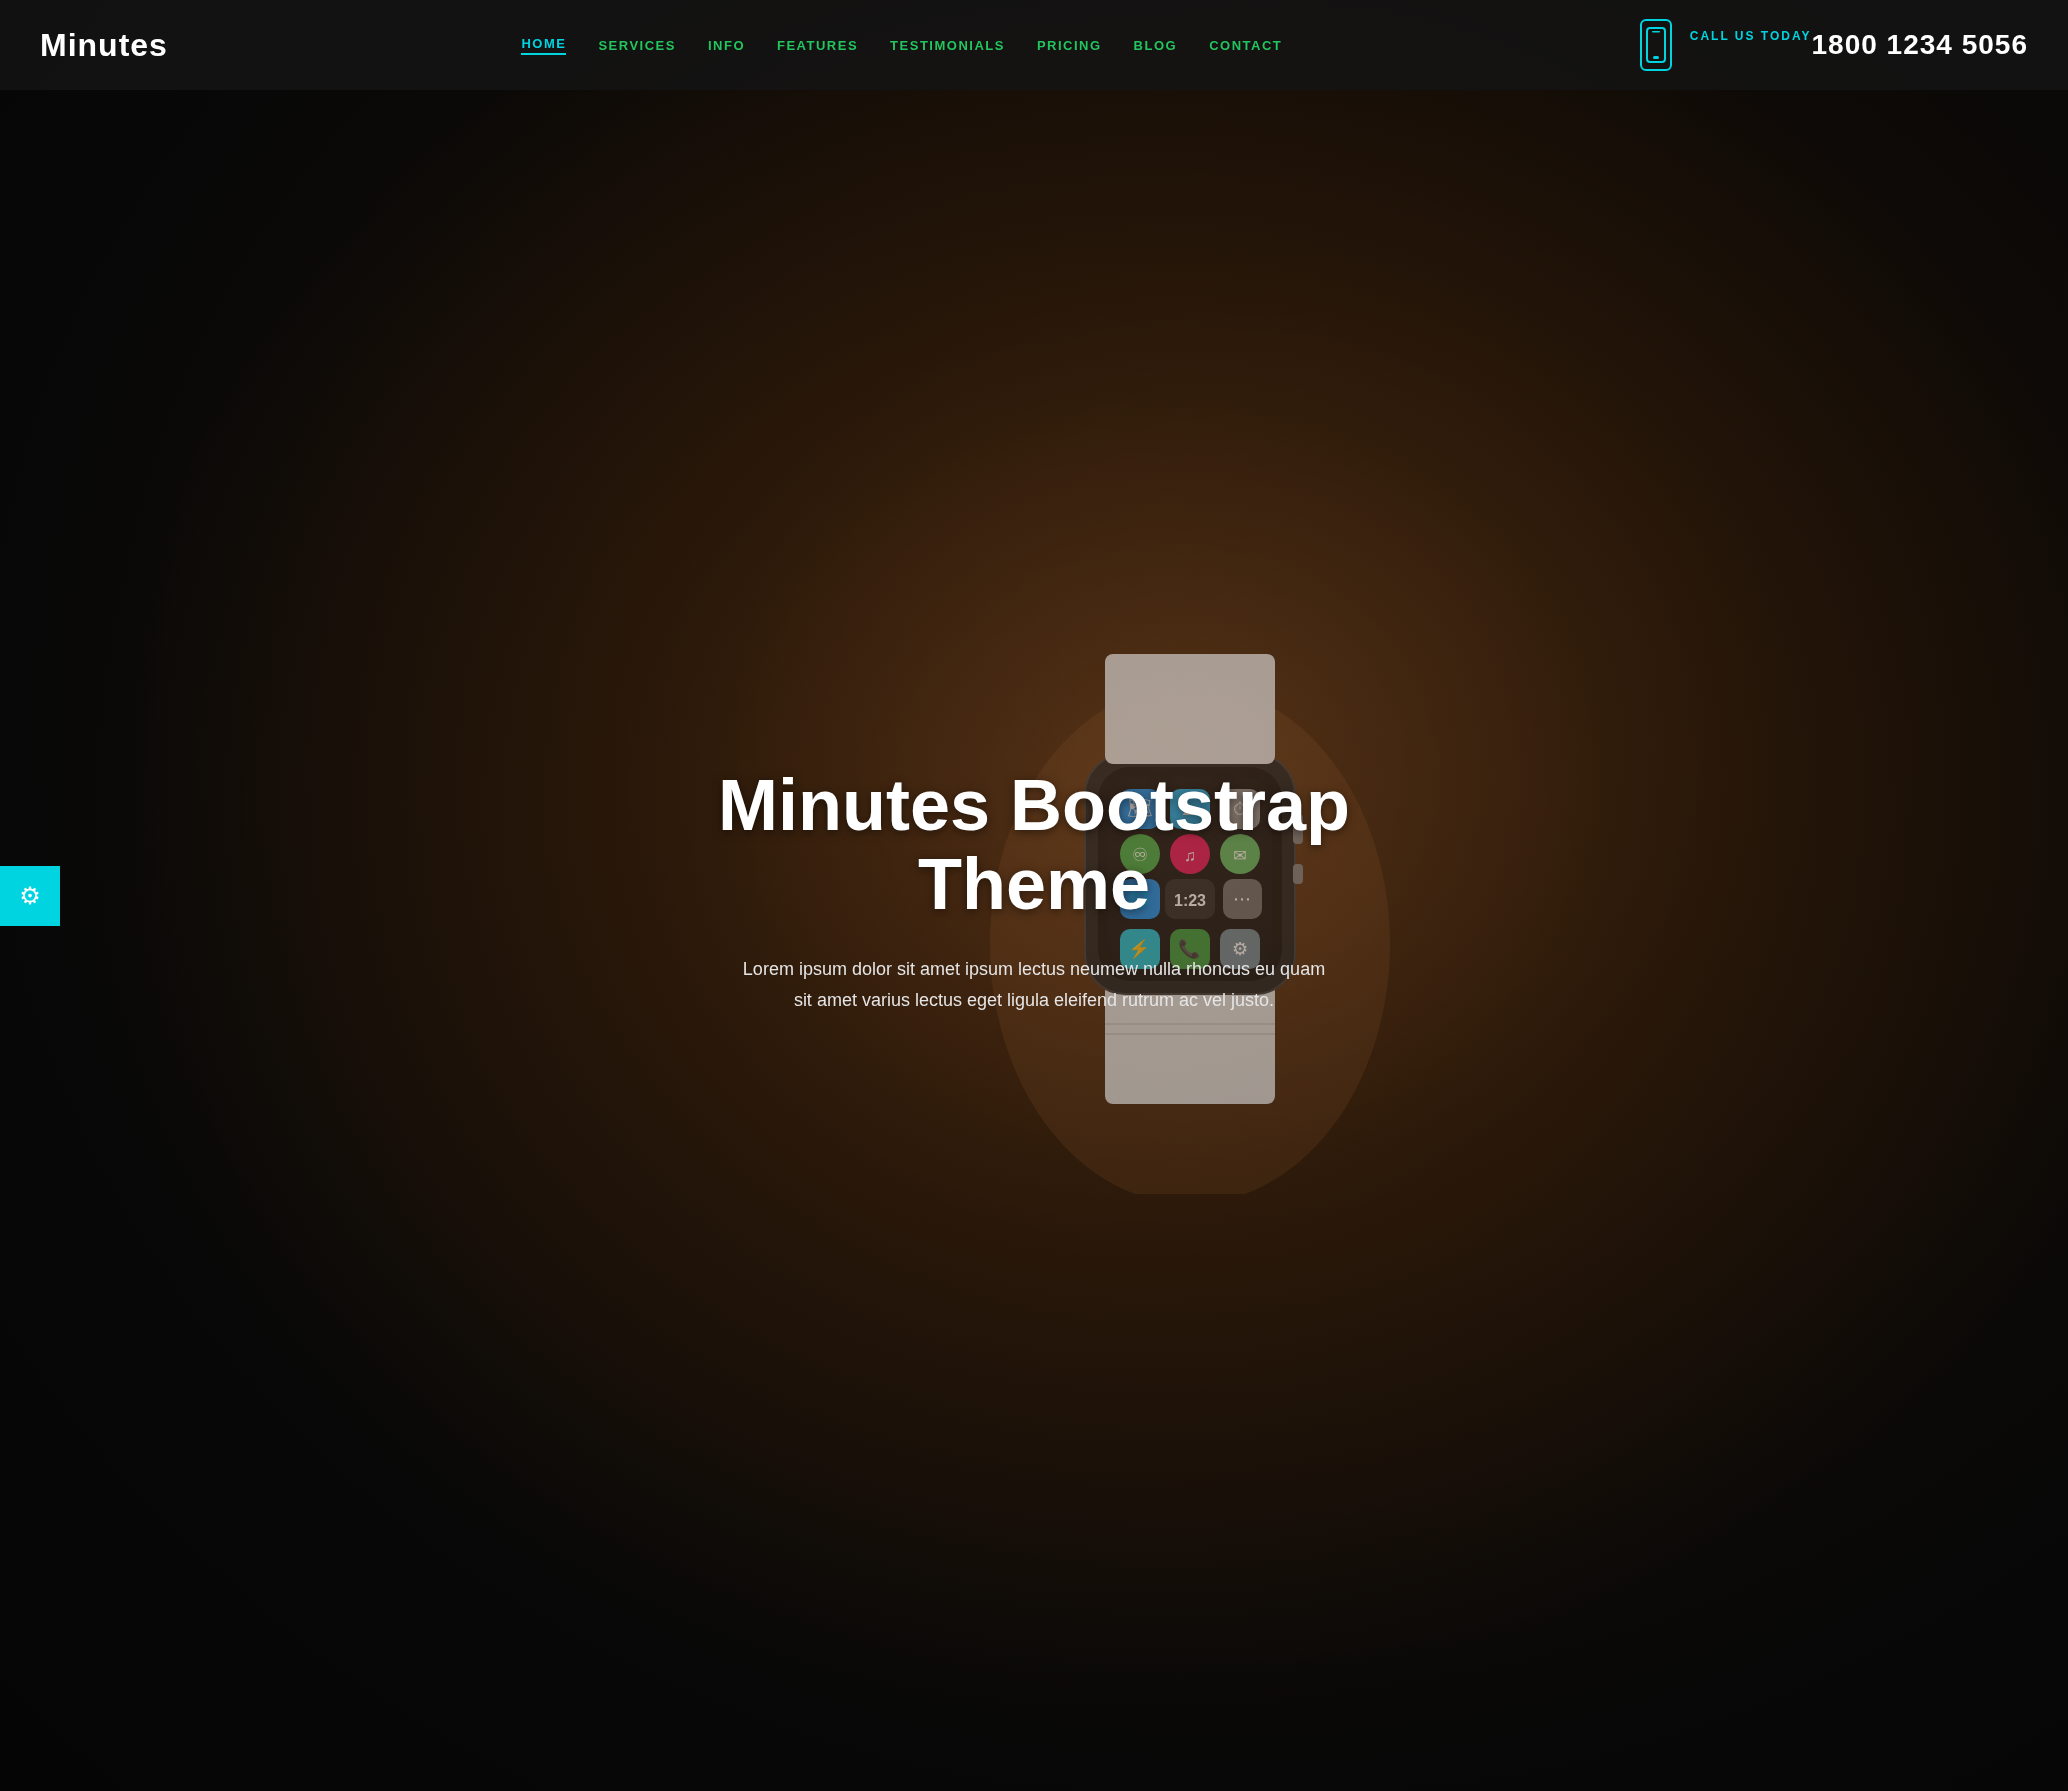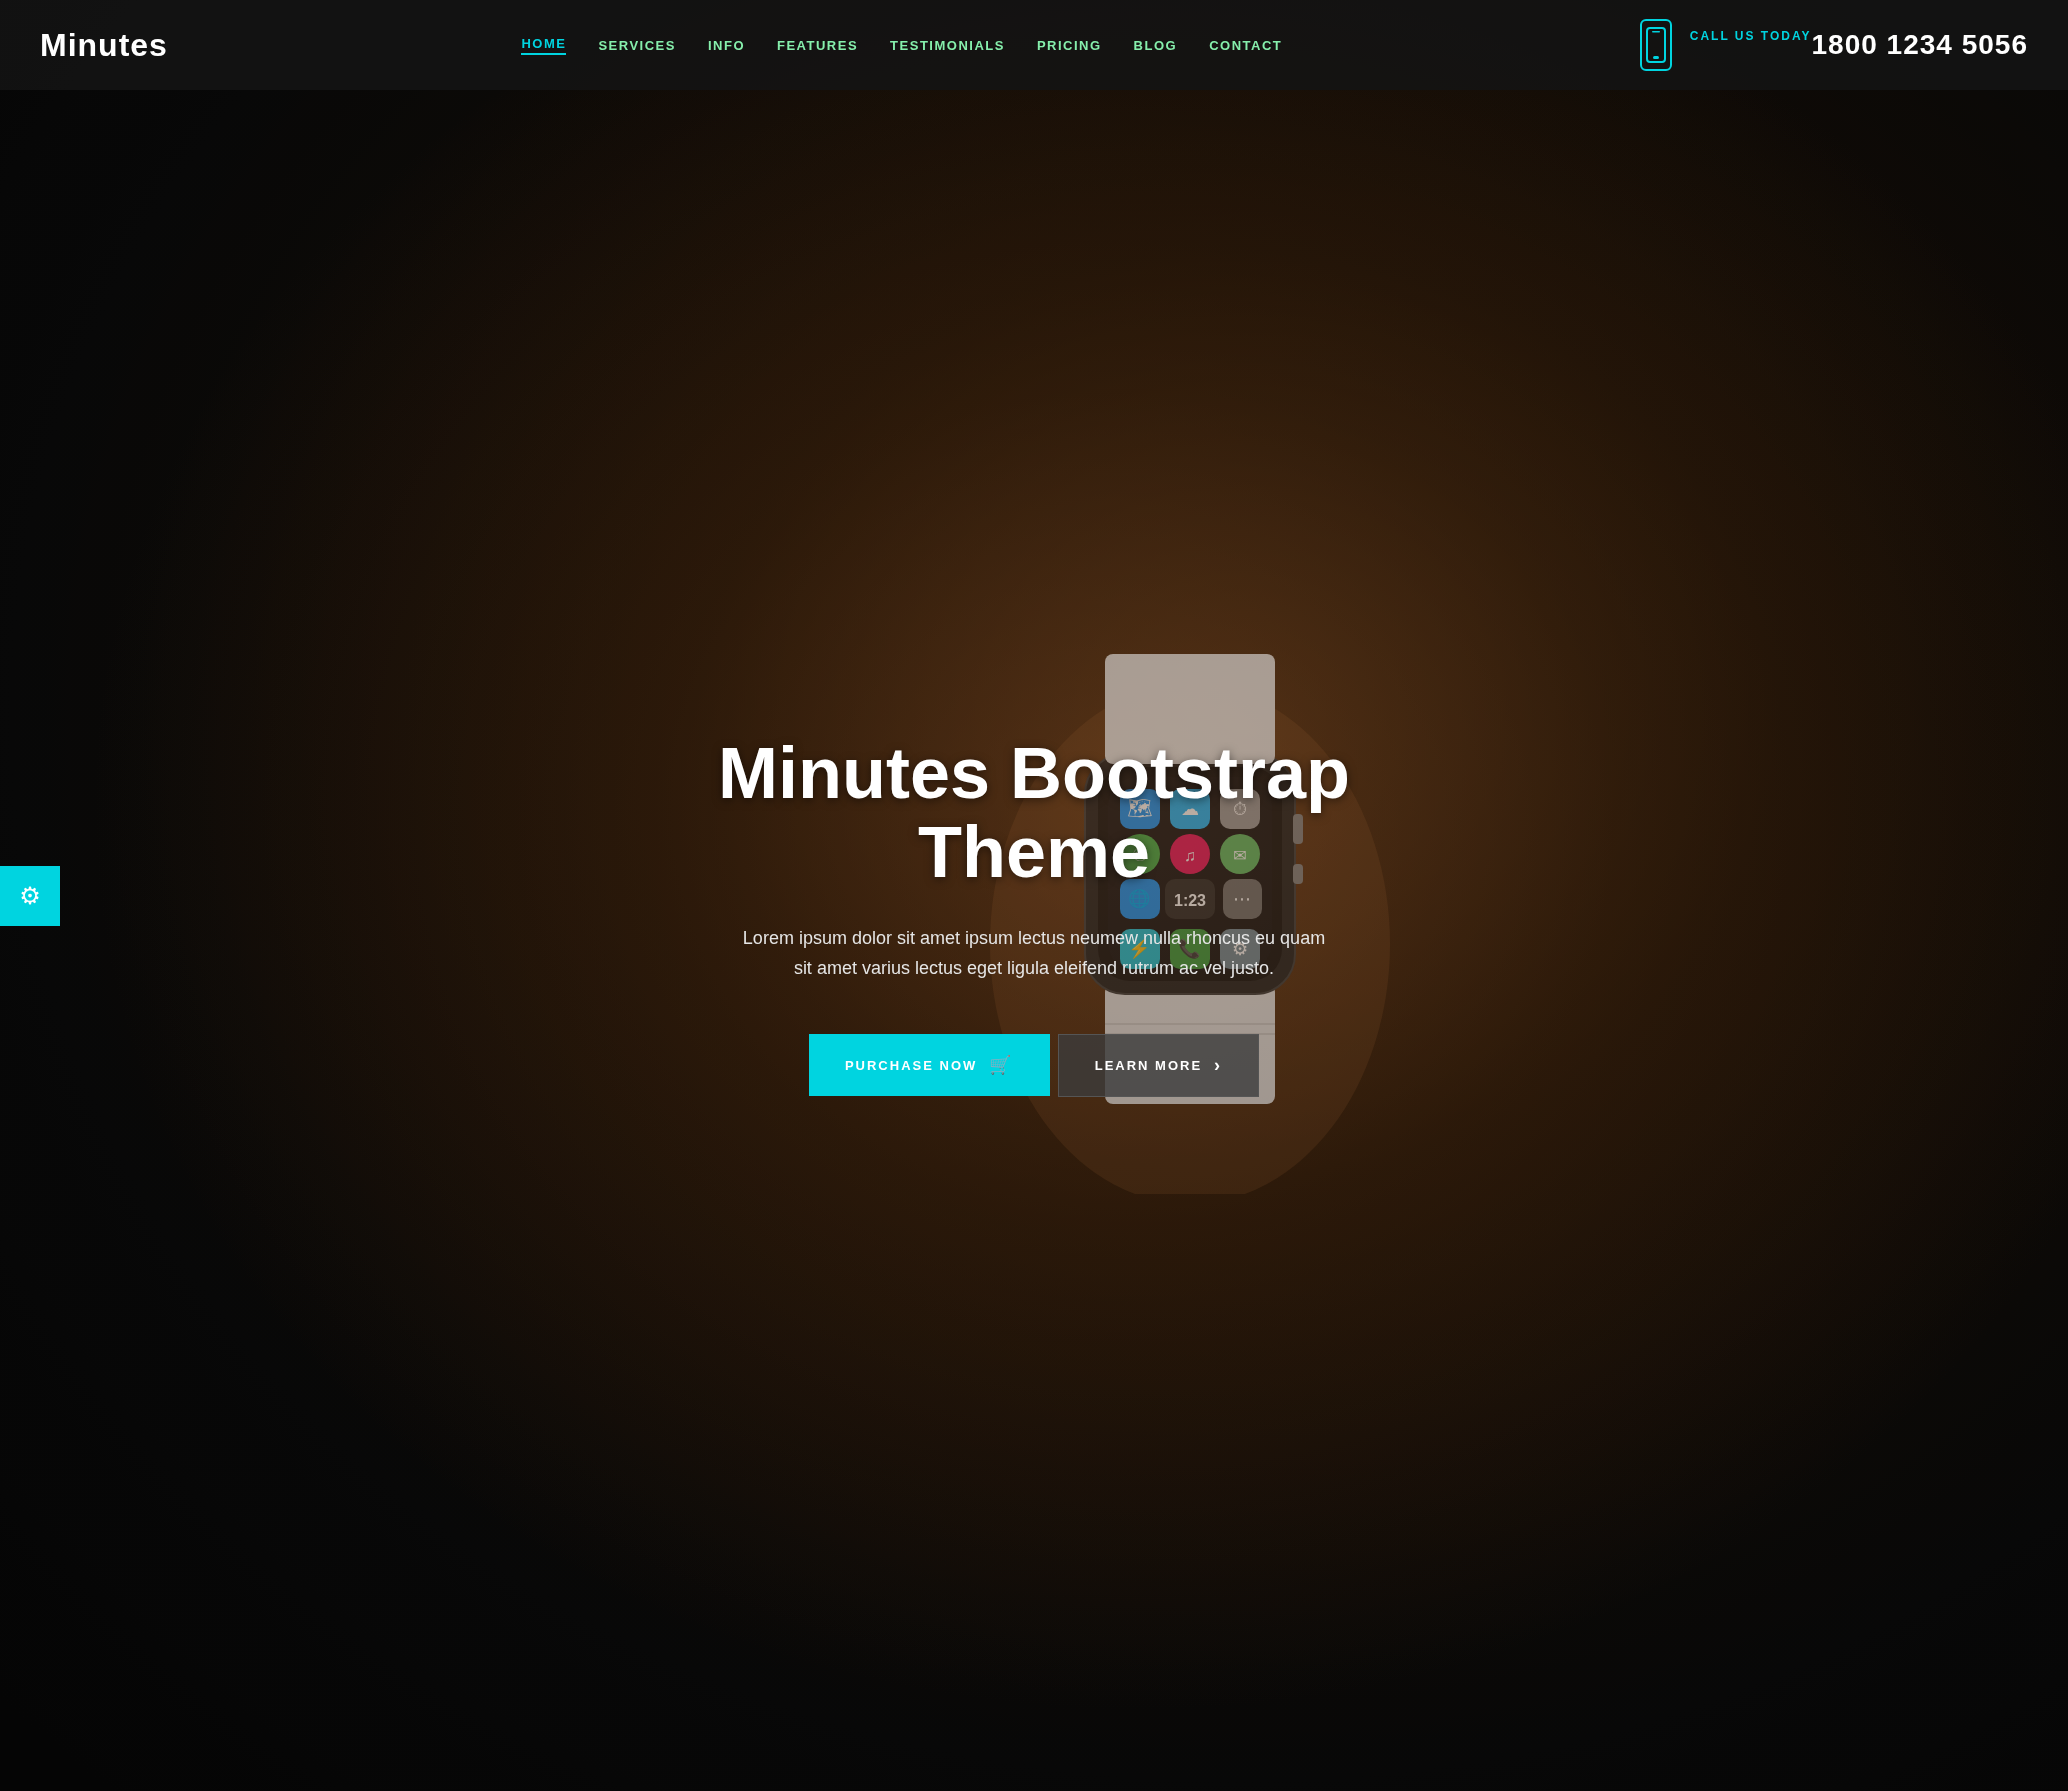--- a/index.html
+++ b/index.html
@@ -40,21 +40,21 @@
     .nav {
       display: flex;
       align-items: center;
       gap: 32px;
     }
 
     .nav-item {
       font-size: 13px;
       font-weight: 700;
       letter-spacing: 1.5px;
-      color: #86efac;
+      color: #22c55e;
       cursor: pointer;
       text-transform: uppercase;
       text-decoration: none;
     }
 
     .nav-item.active {
       color: #00d4e0;
       border-bottom: 2px solid #00d4e0;
       padding-bottom: 2px;
     }
@@ -327,25 +327,14 @@
       <line x1="175" y1="430" x2="345" y2="430" stroke="#ccc" stroke-width="1.5"></line>
       <line x1="175" y1="440" x2="345" y2="440" stroke="#ccc" stroke-width="1.5"></line>
     </svg>
   </div>
 
   <div class="hero-content">
     <h1 class="hero-title">Minutes Bootstrap Theme</h1>
 
     <p class="hero-desc">Lorem ipsum dolor sit amet ipsum lectus neumew nulla rhoncus eu quam sit amet varius lectus eget ligula eleifend rutrum ac vel justo.</p>
 
-    <div class="hero-buttons">
-      <a class="btn-purchase" href="#">
-        <span>PURCHASE NOW</span>
-        <span style="font-size: 18px;">🛒</span>
-      </a>
-
-      <a class="btn-learn" href="#">
-        <span>LEARN MORE</span>
-        <span style="font-size: 18px; font-weight: bold;">›</span>
-      </a>
-    </div>
   </div>
 </section>
 
 </body></html>

